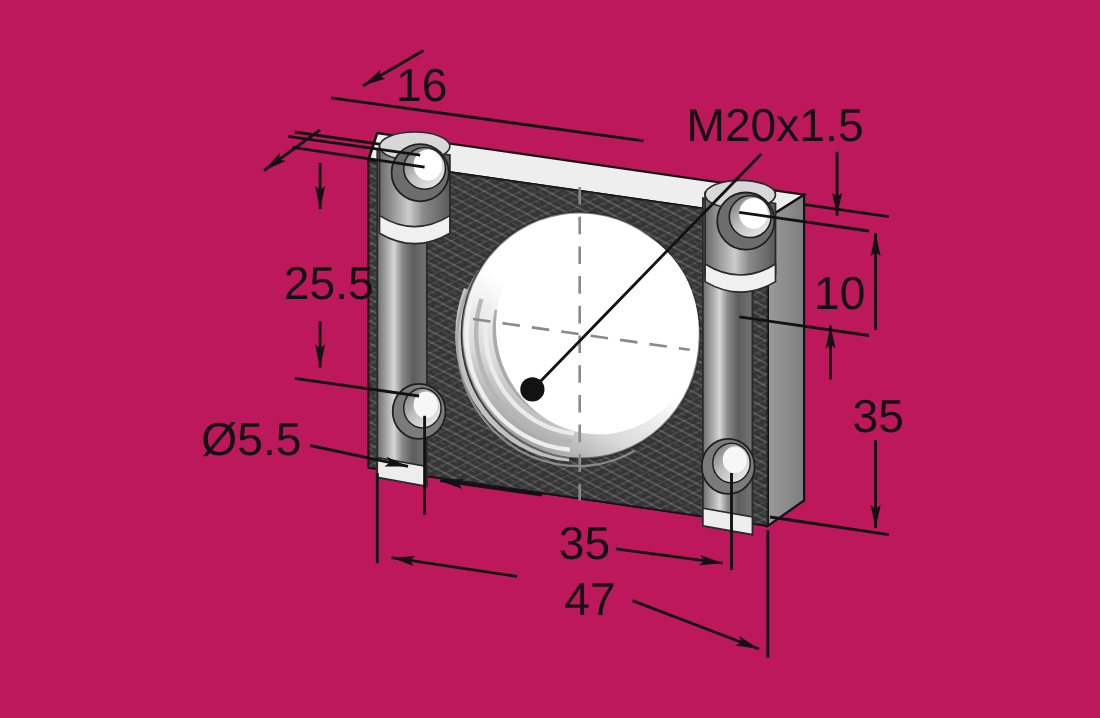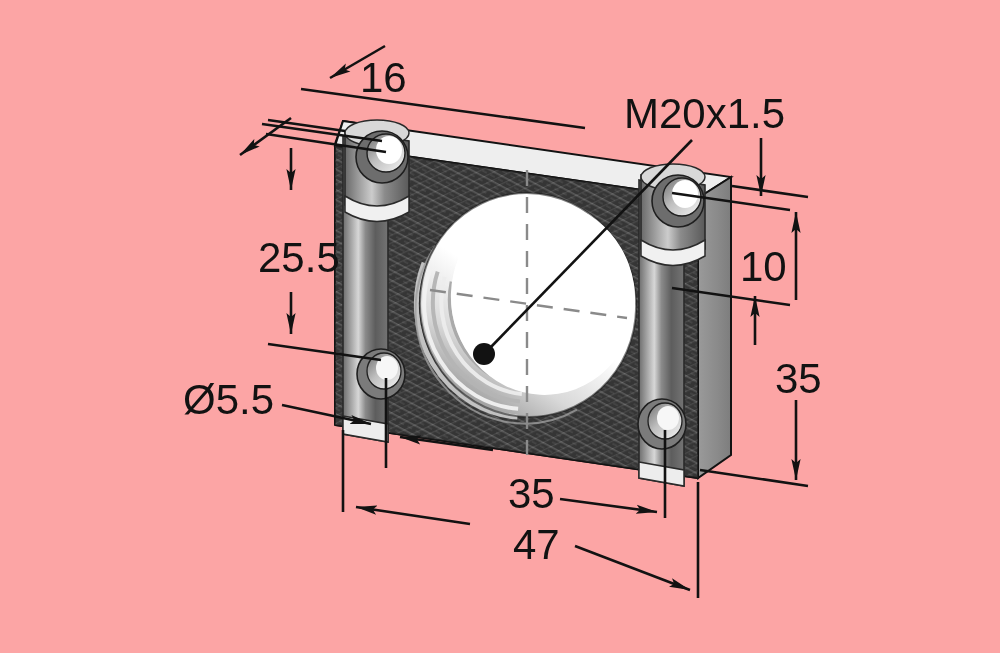--- a/index.html
+++ b/index.html
@@ -1,19 +1,19 @@
 <!DOCTYPE html>
 <html><head>
 <meta charset="utf-8">
 <title>Technical Drawing</title>
 <style>
   html,body{margin:0;padding:0;background:#ffffff;}
   body{width:1000px;height:653px;overflow:hidden;
        font-family:"Liberation Sans","DejaVu Sans",sans-serif;}
-  #stage{position:relative;width:1000px;height:653px;background:#fca5a5;}
+  #stage{position:relative;width:1000px;height:653px;background:#be185d;}
   #drawing{position:absolute;left:0;top:0;width:1000px;height:653px;}
   .dimtext{font-family:"Liberation Sans","DejaVu Sans",sans-serif;
            fill:#121212;font-size:40px;letter-spacing:0px;}
   .dimtext-lg{font-size:42px;}
 </style>
 </head>
 <body>
 
 <div id="stage">
 

